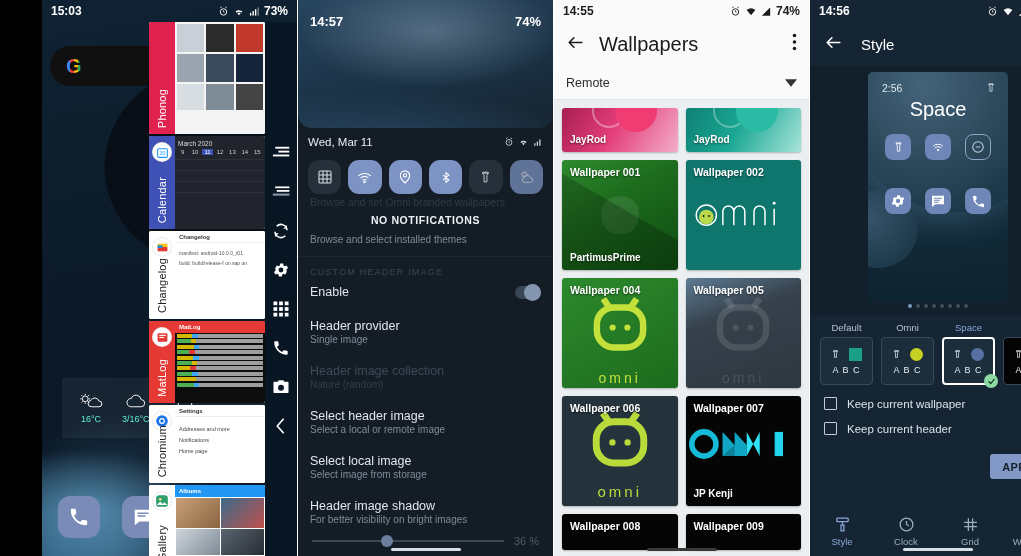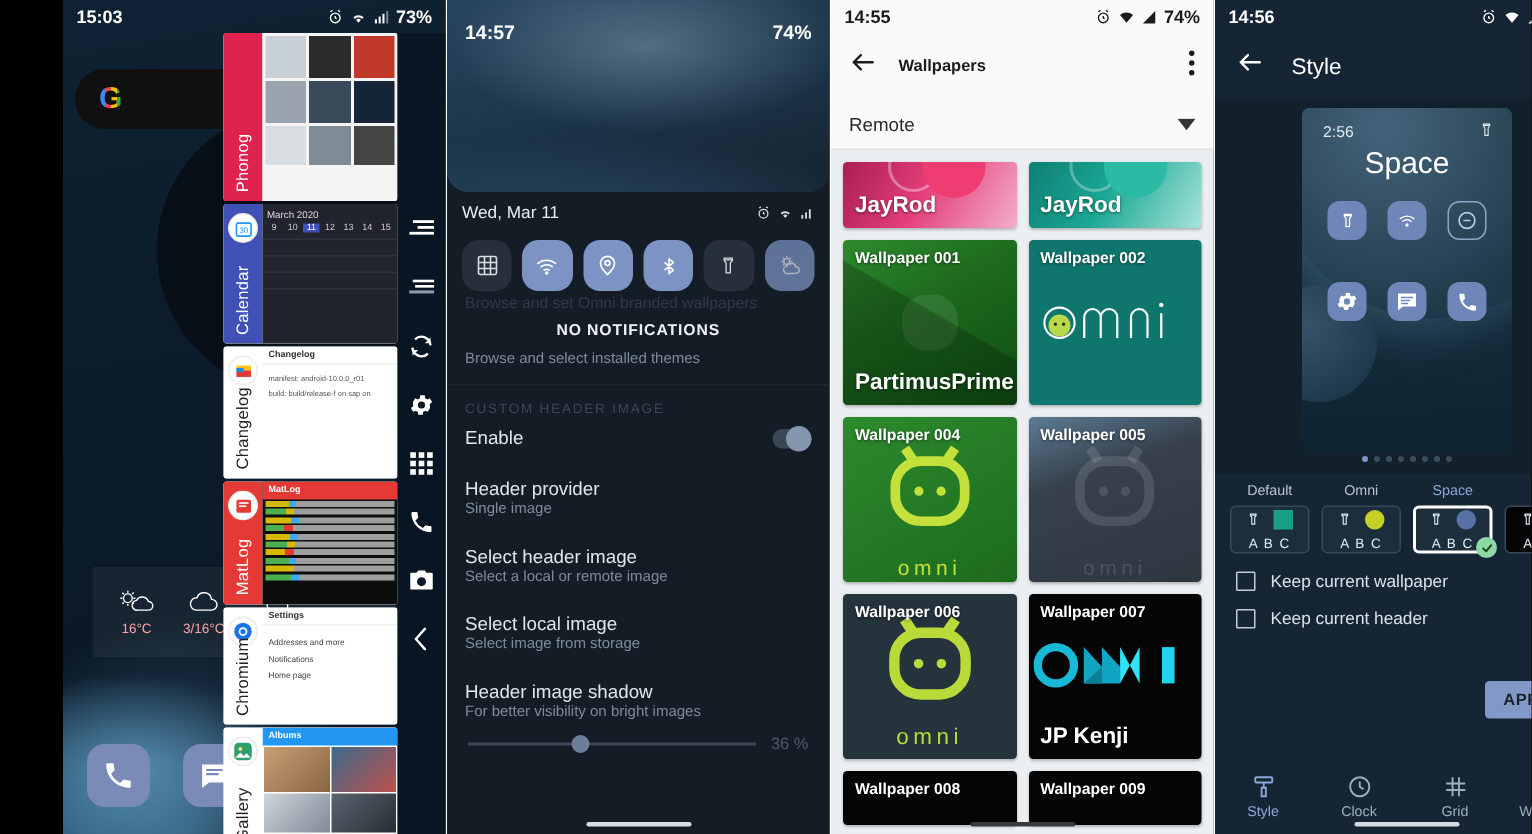--- a/index.html
+++ b/index.html
@@ -45,21 +45,21 @@
     padding-left: 16px; z-index: 3;
   }
   .g-logo { font-size: 20px; font-weight: bold; line-height: 1;
     background: linear-gradient(90deg,#4285f4 0 25%,#ea4335 25% 50%,#fbbc05 50% 75%,#34a853 75%);
     -webkit-background-clip: text; background-clip: text; color: transparent; }
   .weatherw {
     position: absolute; top: 378px; left: 20px; width: 215px; height: 60px;
     display: flex; align-items: center; gap: 18px; padding-left: 16px;
     background: rgba(255,255,255,.05); z-index: 3;
   }
-  .wcell { display: flex; flex-direction: column; align-items: center; gap: 4px; color: #fca5a5; }
+  .wcell { display: flex; flex-direction: column; align-items: center; gap: 4px; color: #5eead4; }
   .wcell .t { font-size: 9px; }
   .dock {
     position: absolute; bottom: 18px; left: 16px; display: flex; gap: 22px; z-index: 3;
   }
   .dockicon {
     width: 42px; height: 42px; border-radius: 12px; background: #7a8bb8;
     display: flex; align-items: center; justify-content: center;
   }
   
   .recents { position: absolute; top: 22px; left: 107px; width: 116px; bottom: 0; z-index: 6; }
@@ -133,30 +133,30 @@
   .track i { position: absolute; left: 36%; top: -5px; width: 12px; height: 12px;
     border-radius: 50%; background: #6b7e9c; }
   .pct { font-size: 11px; color: #4d5b68; }
   .navpill { position: absolute; bottom: 5px; left: 50%; transform: translateX(-50%);
     width: 70px; height: 3.5px; border-radius: 2px; background: #d6dde4; }
 
   
   .p3 { background: #eceff1; }
   .w-appbar { height: 44px; margin-top: 22px; background: #fafafa;
     display: flex; align-items: center; padding: 0 12px; gap: 14px; }
-  .w-title { font-size: 11px; color: #1b1b1b; font-weight: 700; flex: 1; }
+  .w-title { font-size: 20px; color: #1b1b1b; font-weight: 400; flex: 1; }
   .w-spinner { height: 34px; background: #fafafa; display: flex; align-items: center;
     justify-content: space-between; padding: 0 12px; border-bottom: 1px solid #e0e3e5; }
   .w-spinner span { font-size: 12.5px; color: #2b2b2b; }
   .wgrid { display: grid; grid-template-columns: 1fr 1fr; gap: 8px; padding: 8px; }
   .wtile { position: relative; border-radius: 3px; overflow: hidden; height: 110px;
     box-shadow: 0 1px 2px rgba(0,0,0,.25); }
   .wtile .wname { position: absolute; top: 6px; left: 8px; right: 6px; font-size: 10.5px;
     color: #fff; font-weight: bold; text-shadow: 0 1px 2px rgba(0,0,0,.55); z-index: 3; }
-  .wtile .wauth { position: absolute; bottom: 7px; left: 8px; font-size: 15px;
+  .wtile .wauth { position: absolute; bottom: 7px; left: 8px; font-size: 10px;
     color: #fff; font-weight: bold; text-shadow: 0 1px 2px rgba(0,0,0,.55); z-index: 3; }
   .wtile.short { height: 36px; }
   .droid { position:absolute; left:50%; top:50%; transform:translate(-50%,-50%); }
   .omnitext { position:absolute; left:50%; top:50%; transform:translate(-50%,-50%);
     font-size: 28px; letter-spacing: 1px; }
 
   
   .p4 { background: #152533; }
   .s-appbar { height: 44px; margin-top: 22px; display: flex; align-items: center;
     padding: 0 14px; gap: 18px; background: #152533; }
@@ -186,21 +186,21 @@
   .dots { display: flex; gap: 4px; align-items: center; }
   .dot { width: 4px; height: 4px; border-radius: 50%; background: #3b4d5c; }
   .dot.a { background: #7e95c0; }
   .s-dotbar { position: absolute; bottom: 8px; left: 0; right: 0;
     display: flex; align-items: center; justify-content: center; }
   .s-next { position: absolute; right: 12px; bottom: 2px; }
   .themes { display: flex; gap: 8px; padding: 6px 10px 0; }
   .theme { flex: 1; display: flex; flex-direction: column; align-items: center; gap: 4px; }
   .theme .tname { font-size: 9.5px; color: #b6c3cd; }
   .theme.sel .tname { color: #8aa7d8; }
-  .swatch { position: relative; width: 100%; height: 32px; border-radius: 4px;
+  .swatch { position: relative; width: 100%; height: 48px; border-radius: 4px;
     border: 1px solid #36485a; display: flex; flex-direction: column;
     align-items: center; justify-content: center; gap: 4px; background: #1c2d3b; }
   .theme.sel .swatch { border: 2px solid #fff; }
   .sw-top { display: flex; align-items: center; gap: 9px; }
   .sw-chip { width: 13px; height: 13px; }
   .sw-abc { font-size: 9px; color: #e4ebf1; letter-spacing: 1px; }
   .sw-check { position: absolute; right: -5px; bottom: -5px; width: 14px; height: 14px;
     border-radius: 50%; background: #8ed9a3; display: flex; align-items: center; justify-content: center; }
   .cbrow { display: flex; align-items: center; gap: 10px; padding: 12px 14px 0; }
   .cbox { width: 13px; height: 13px; border: 1.6px solid #c3cdd6; border-radius: 1px; }
@@ -591,20 +591,24 @@
       <div class="toggle">
           <i></i>
         </div>
     </div>
 
     <div class="setrow" style="padding-top:20px">
       <div class="set-t">Header provider</div>
       <div class="set-s">Single image</div>
     </div>
     <div class="setrow" style="padding-top:19px">
+      <div class="set-t muted">Header image collection</div>
+      <div class="set-s muted">Nature (random)</div>
+    </div>
+    <div class="setrow" style="padding-top:19px">
       <div class="set-t">Select header image</div>
       <div class="set-s">Select a local or remote image</div>
     </div>
     <div class="setrow" style="padding-top:19px">
       <div class="set-t">Select local image</div>
       <div class="set-s">Select image from storage</div>
     </div>
     <div class="setrow" style="padding-top:19px">
       <div class="set-t">Header image shadow</div>
       <div class="set-s">For better visibility on bright images</div>

